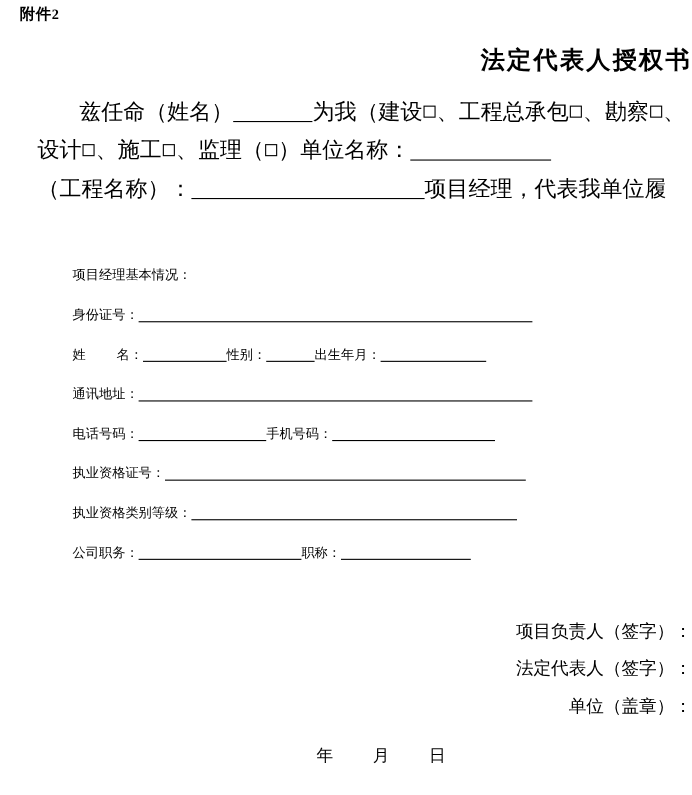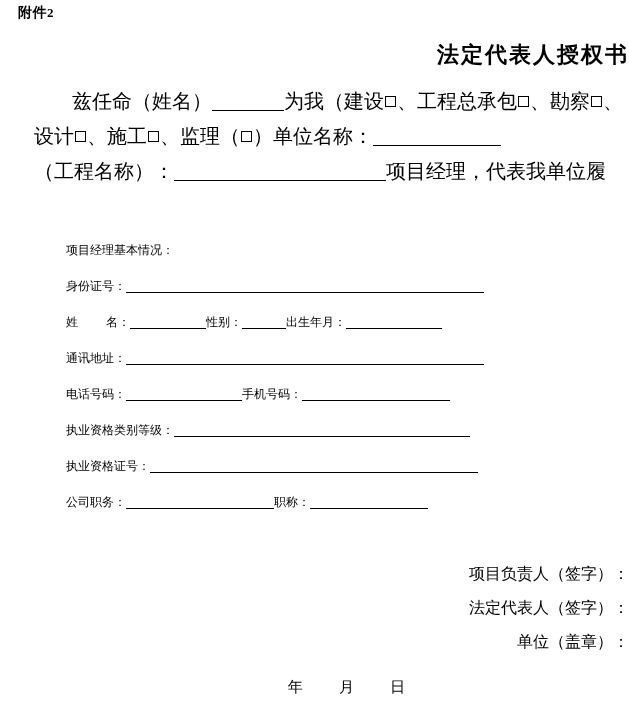--- a/index.html
+++ b/index.html
@@ -154,25 +154,25 @@
 
     <div class="frow">
       <span>通讯地址：</span><span class="u" style="width:358px"></span>
     </div>
 
     <div class="frow">
       <span>电话号码：</span><span class="u" style="width:116px"></span><span>手机号码：</span><span class="u" style="width:148px"></span>
     </div>
 
     <div class="frow">
-      <span>执业资格类别等级：</span><span class="u" style="width:296px"></span>
+      <span>执业资格证号：</span><span class="u" style="width:328px"></span>
     </div>
 
     <div class="frow">
-      <span>执业资格证号：</span><span class="u" style="width:328px"></span>
+      <span>执业资格类别等级：</span><span class="u" style="width:296px"></span>
     </div>
 
     <div class="frow">
       <span>公司职务：</span><span class="u" style="width:148px"></span><span>职称：</span><span class="u" style="width:118px"></span>
     </div>
   </div>
 
   <div class="signs">
     <div class="srow r1">项目负责人（签字）：</div>
     <div class="srow r2">法定代表人（签字）：</div>

